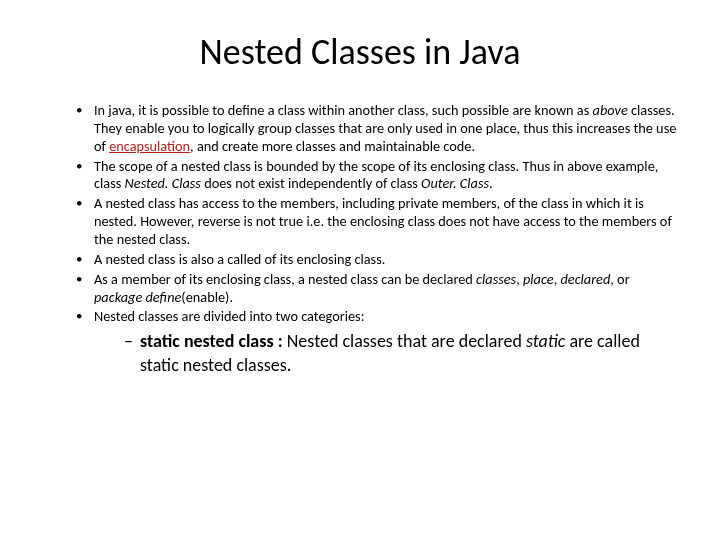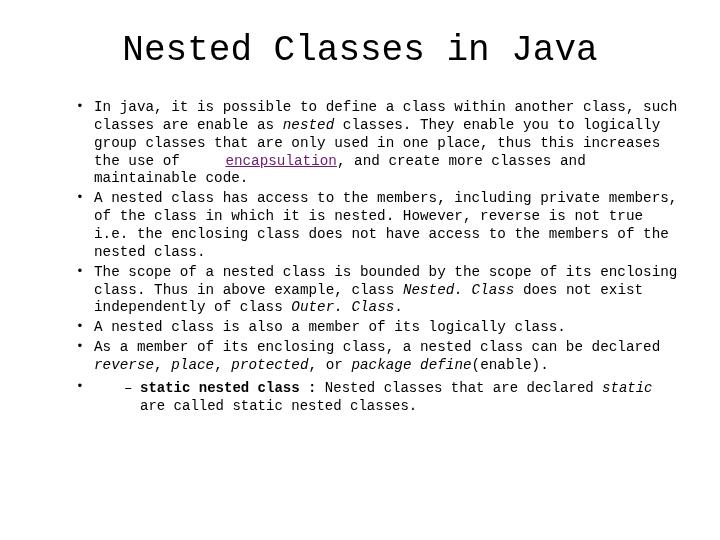--- a/index.html
+++ b/index.html
@@ -1,15 +1,15 @@
 <!DOCTYPE html>
 <html><head>
 <meta charset="utf-8">
 <style>
-  * { margin: 0; padding: 0; box-sizing: border-box; font-family: Liberation Mono, monospace; }
+  * { margin: 0; padding: 0; box-sizing: border-box; }
   body {
     width: 720px;
     height: 540px;
     background: #fff;
     font-family: Calibri, Arial, sans-serif;
     color: #000;
     padding: 30px 40px 20px 40px;
     overflow: hidden;
   }
   .title {
@@ -36,58 +36,58 @@
     top: 0;
     font-size: 13px;
   }
   ul.sub {
     list-style: none;
     padding-left: 30px;
     margin-top: 4px;
   }
   ul.sub > li {
     position: relative;
-    font-size: 14px;
+    font-size: 18px;
     line-height: 1.3;
     padding-left: 16px;
     margin-bottom: 2px;
   }
   ul.sub > li::before {
     content: "–";
     position: absolute;
     left: 0;
     top: 0;
   }
   .link {
-    color: #701a75;
+    color: #b91c1c;
     text-decoration: underline;
-    margin-left: 37px;
   }
   .italic { font-style: italic; }
   .spacer-bullet {
     min-height: 14px;
   }
 </style>
 </head>
 <body>
 
 <h1 class="title">Nested Classes in Java</h1>
 
 <ul class="main">
   <li>
-    <span>In java, it is possible to define a class within another class, such classes are enable as </span><span class="italic">nested</span><span> classes. They enable you to logically group classes that are only used in one place, thus this increases the use of </span><span class="link">encapsulation</span><span>, and create more classes and maintainable code.</span>
+    <span>In java, it is possible to define a class within another class, such possible are known as </span><span class="italic">above</span><span> classes. They enable you to logically group classes that are only used in one place, thus this increases the use of </span><span class="link">encapsulation</span><span>, and create more classes and maintainable code.</span>
   </li>
-  <li>A nested class has access to the members, including private members, of the class in which it is nested. However, reverse is not true i.e. the enclosing class does not have access to the members of the nested class.</li>
   <li>
     <span>The scope of a nested class is bounded by the scope of its enclosing class. Thus in above example, class </span><span class="italic">Nested. Class</span><span> does not exist independently of class </span><span class="italic">Outer. Class</span><span>.</span>
   </li>
-  <li>A nested class is also a member of its logically class.</li>
+  <li>A nested class has access to the members, including private members, of the class in which it is nested. However, reverse is not true i.e. the enclosing class does not have access to the members of the nested class.</li>
+  <li>A nested class is also a called of its enclosing class.</li>
   <li>
-    <span>As a member of its enclosing class, a nested class can be declared </span><span class="italic">reverse</span><span>, </span><span class="italic">place</span><span>, </span><span class="italic">protected</span><span>, or </span><span class="italic">package define</span><span>(enable).</span>
+    <span>As a member of its enclosing class, a nested class can be declared </span><span class="italic">classes</span><span>, </span><span class="italic">place</span><span>, </span><span class="italic">declared</span><span>, or </span><span class="italic">package define</span><span>(enable).</span>
   </li>
   <li>
+    <span>Nested classes are divided into two categories:</span>
     <ul class="sub">
       <li>
         <b>static nested class : </b><span>Nested classes that are declared </span><span class="italic">static</span><span> are called static nested classes.</span>
       </li>
     </ul>
   </li>
 </ul>
 
 </body></html>

